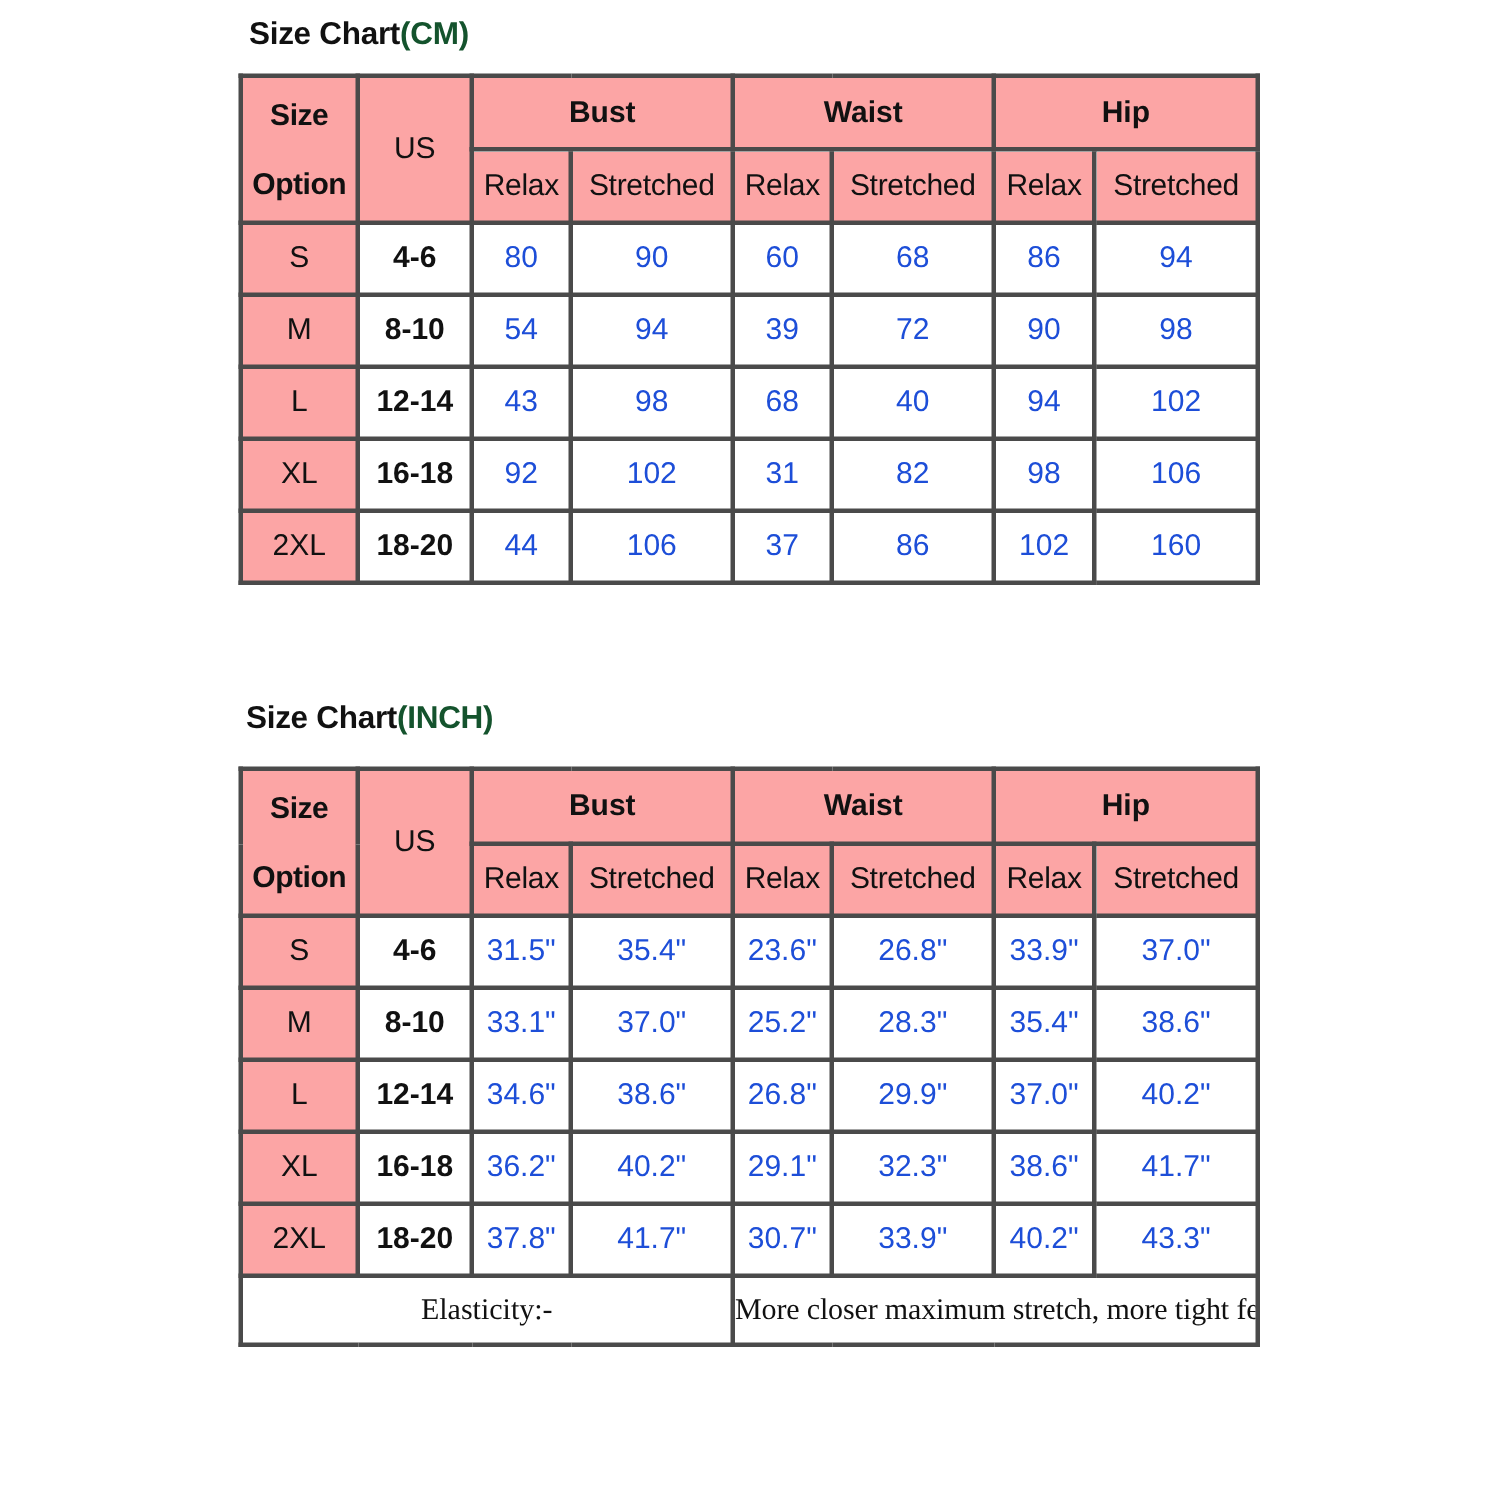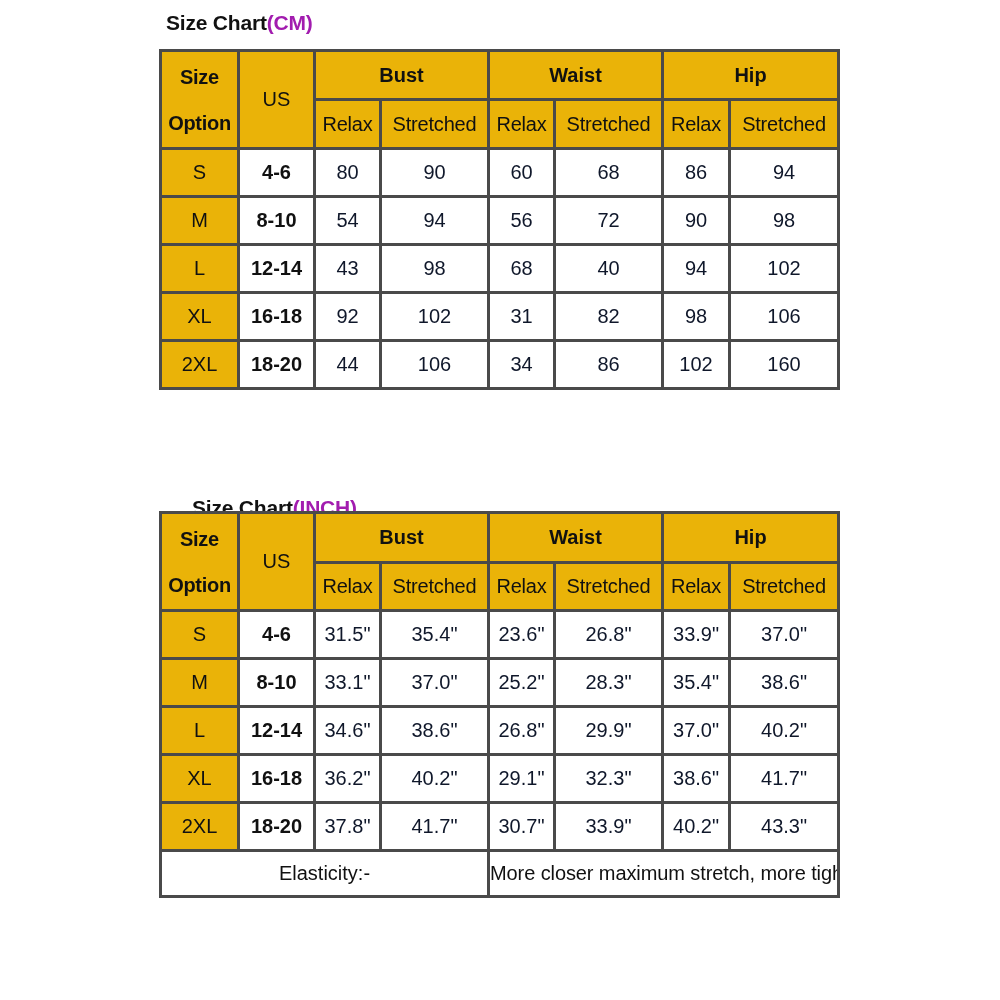--- a/index.html
+++ b/index.html
@@ -17,40 +17,40 @@
     }
     .chart-title {
       position: absolute;
       font-weight: bold;
       font-size: 21px;
       letter-spacing: -0.2px;
       white-space: nowrap;
       color: #111111;
     }
     .chart-title .unit {
-      color: #a21caf;
+      color: #14532d;
     }
     table.size-table {
       position: absolute;
       border-collapse: collapse;
       table-layout: fixed;
       border: 3px solid #4a4a4a;
     }
     table.size-table td {
       border: 3px solid #4a4a4a;
       padding: 0;
       text-align: center;
       vertical-align: middle;
       font-size: 20px;
       white-space: nowrap;
       overflow: hidden;
       background: #ffffff;
     }
     table.size-table td.gray {
-      background: #eab308;
+      background: #fca5a5;
       text-align: center;
     }
     td.size-hdr {
       font-weight: bold;
       font-size: 21px;
       line-height: 46px;
       letter-spacing: -0.3px;
     }
     td.us-hdr {
       font-size: 32px;
@@ -65,21 +65,21 @@
     }
     td.size-cell {
       font-size: 21px;
     }
     td.us-cell {
       font-size: 22px;
       font-weight: bold;
     }
     td.val-cell {
       font-size: 20px;
-      color: #0f172a;
+      color: #1d4ed8;
     }
     td.elastic-label {
       font-size: 22px;
     }
     td.elastic-desc {
       font-size: 14.5px;
       letter-spacing: -0.1px;
     }
   </style>
 </head>
@@ -127,21 +127,21 @@
     <td class="val-cell">60</td>
     <td class="val-cell">68</td>
     <td class="val-cell">86</td>
     <td class="val-cell">94</td>
   </tr>
   <tr style="height:48px;">
     <td class="gray size-cell">M</td>
     <td class="us-cell">8-10</td>
     <td class="val-cell">54</td>
     <td class="val-cell">94</td>
-    <td class="val-cell">56</td>
+    <td class="val-cell">39</td>
     <td class="val-cell">72</td>
     <td class="val-cell">90</td>
     <td class="val-cell">98</td>
   </tr>
   <tr style="height:48px;">
     <td class="gray size-cell">L</td>
     <td class="us-cell">12-14</td>
     <td class="val-cell">43</td>
     <td class="val-cell">98</td>
     <td class="val-cell">68</td>
@@ -157,29 +157,29 @@
     <td class="val-cell">31</td>
     <td class="val-cell">82</td>
     <td class="val-cell">98</td>
     <td class="val-cell">106</td>
   </tr>
   <tr style="height:48px;">
     <td class="gray size-cell">2XL</td>
     <td class="us-cell">18-20</td>
     <td class="val-cell">44</td>
     <td class="val-cell">106</td>
-    <td class="val-cell">34</td>
+    <td class="val-cell">37</td>
     <td class="val-cell">86</td>
     <td class="val-cell">102</td>
     <td class="val-cell">160</td>
   </tr>
 </tbody>
   </table>
 
-<div class="chart-title" style="left:164px; top:496px;margin-left:28px;">
+<div class="chart-title" style="left:164px; top:467px;">
   <span>Size Chart</span><span class="unit">(INCH)</span>
 </div>
 
 <table class="size-table" style="left:159px; top:511px; width:678px;">
   <colgroup>
     <col style="width:78px">
       <col style="width:76px">
       <col style="width:66px">
       <col style="width:108px">
     <col style="width:66px">
@@ -249,18 +249,18 @@
   <tr style="height:48px;">
     <td class="gray size-cell">2XL</td>
     <td class="us-cell">18-20</td>
     <td class="val-cell">37.8"</td>
     <td class="val-cell">41.7"</td>
     <td class="val-cell">30.7"</td>
     <td class="val-cell">33.9"</td>
     <td class="val-cell">40.2"</td>
     <td class="val-cell">43.3"</td>
   </tr>
-  <tr style="height:46px;">
+  <tr style="height:46px;font-family:Liberation Serif, serif;">
     <td class="elastic-label" colspan="4">Elasticity:-</td>
     <td class="elastic-desc" colspan="4">More closer maximum stretch, more tight feeling</td>
   </tr>
 </tbody>
   </table>
 
 </body></html>

